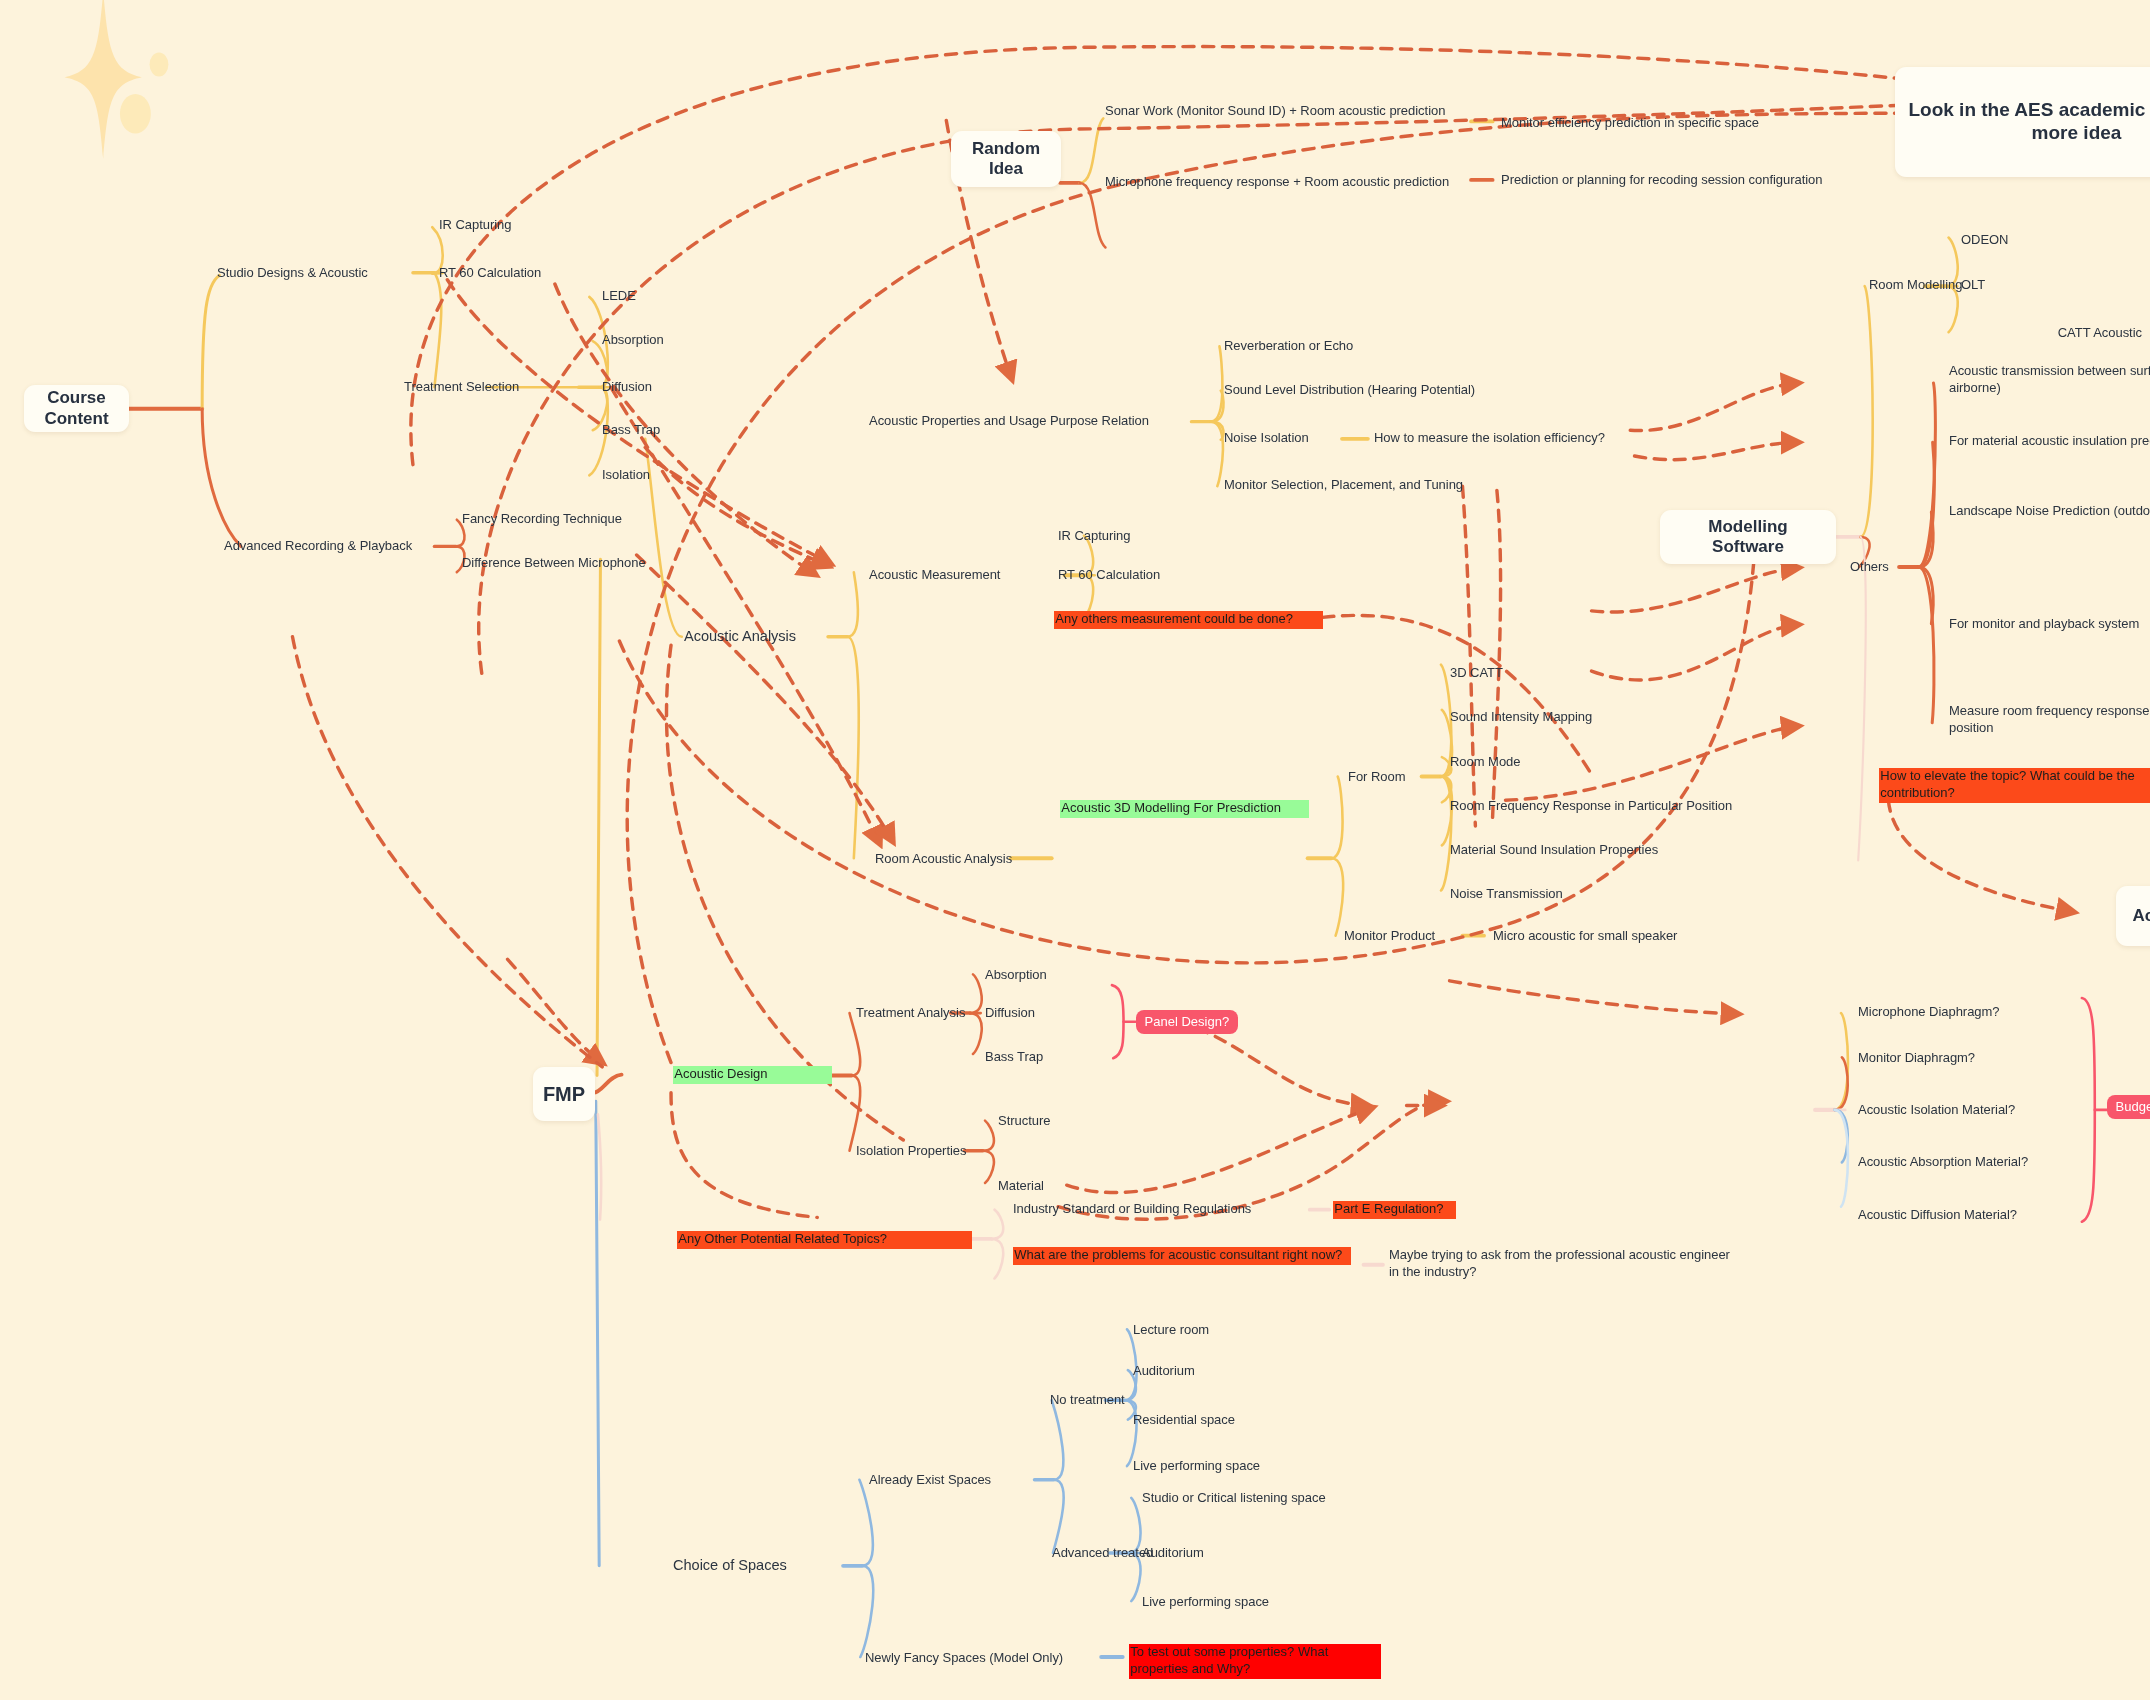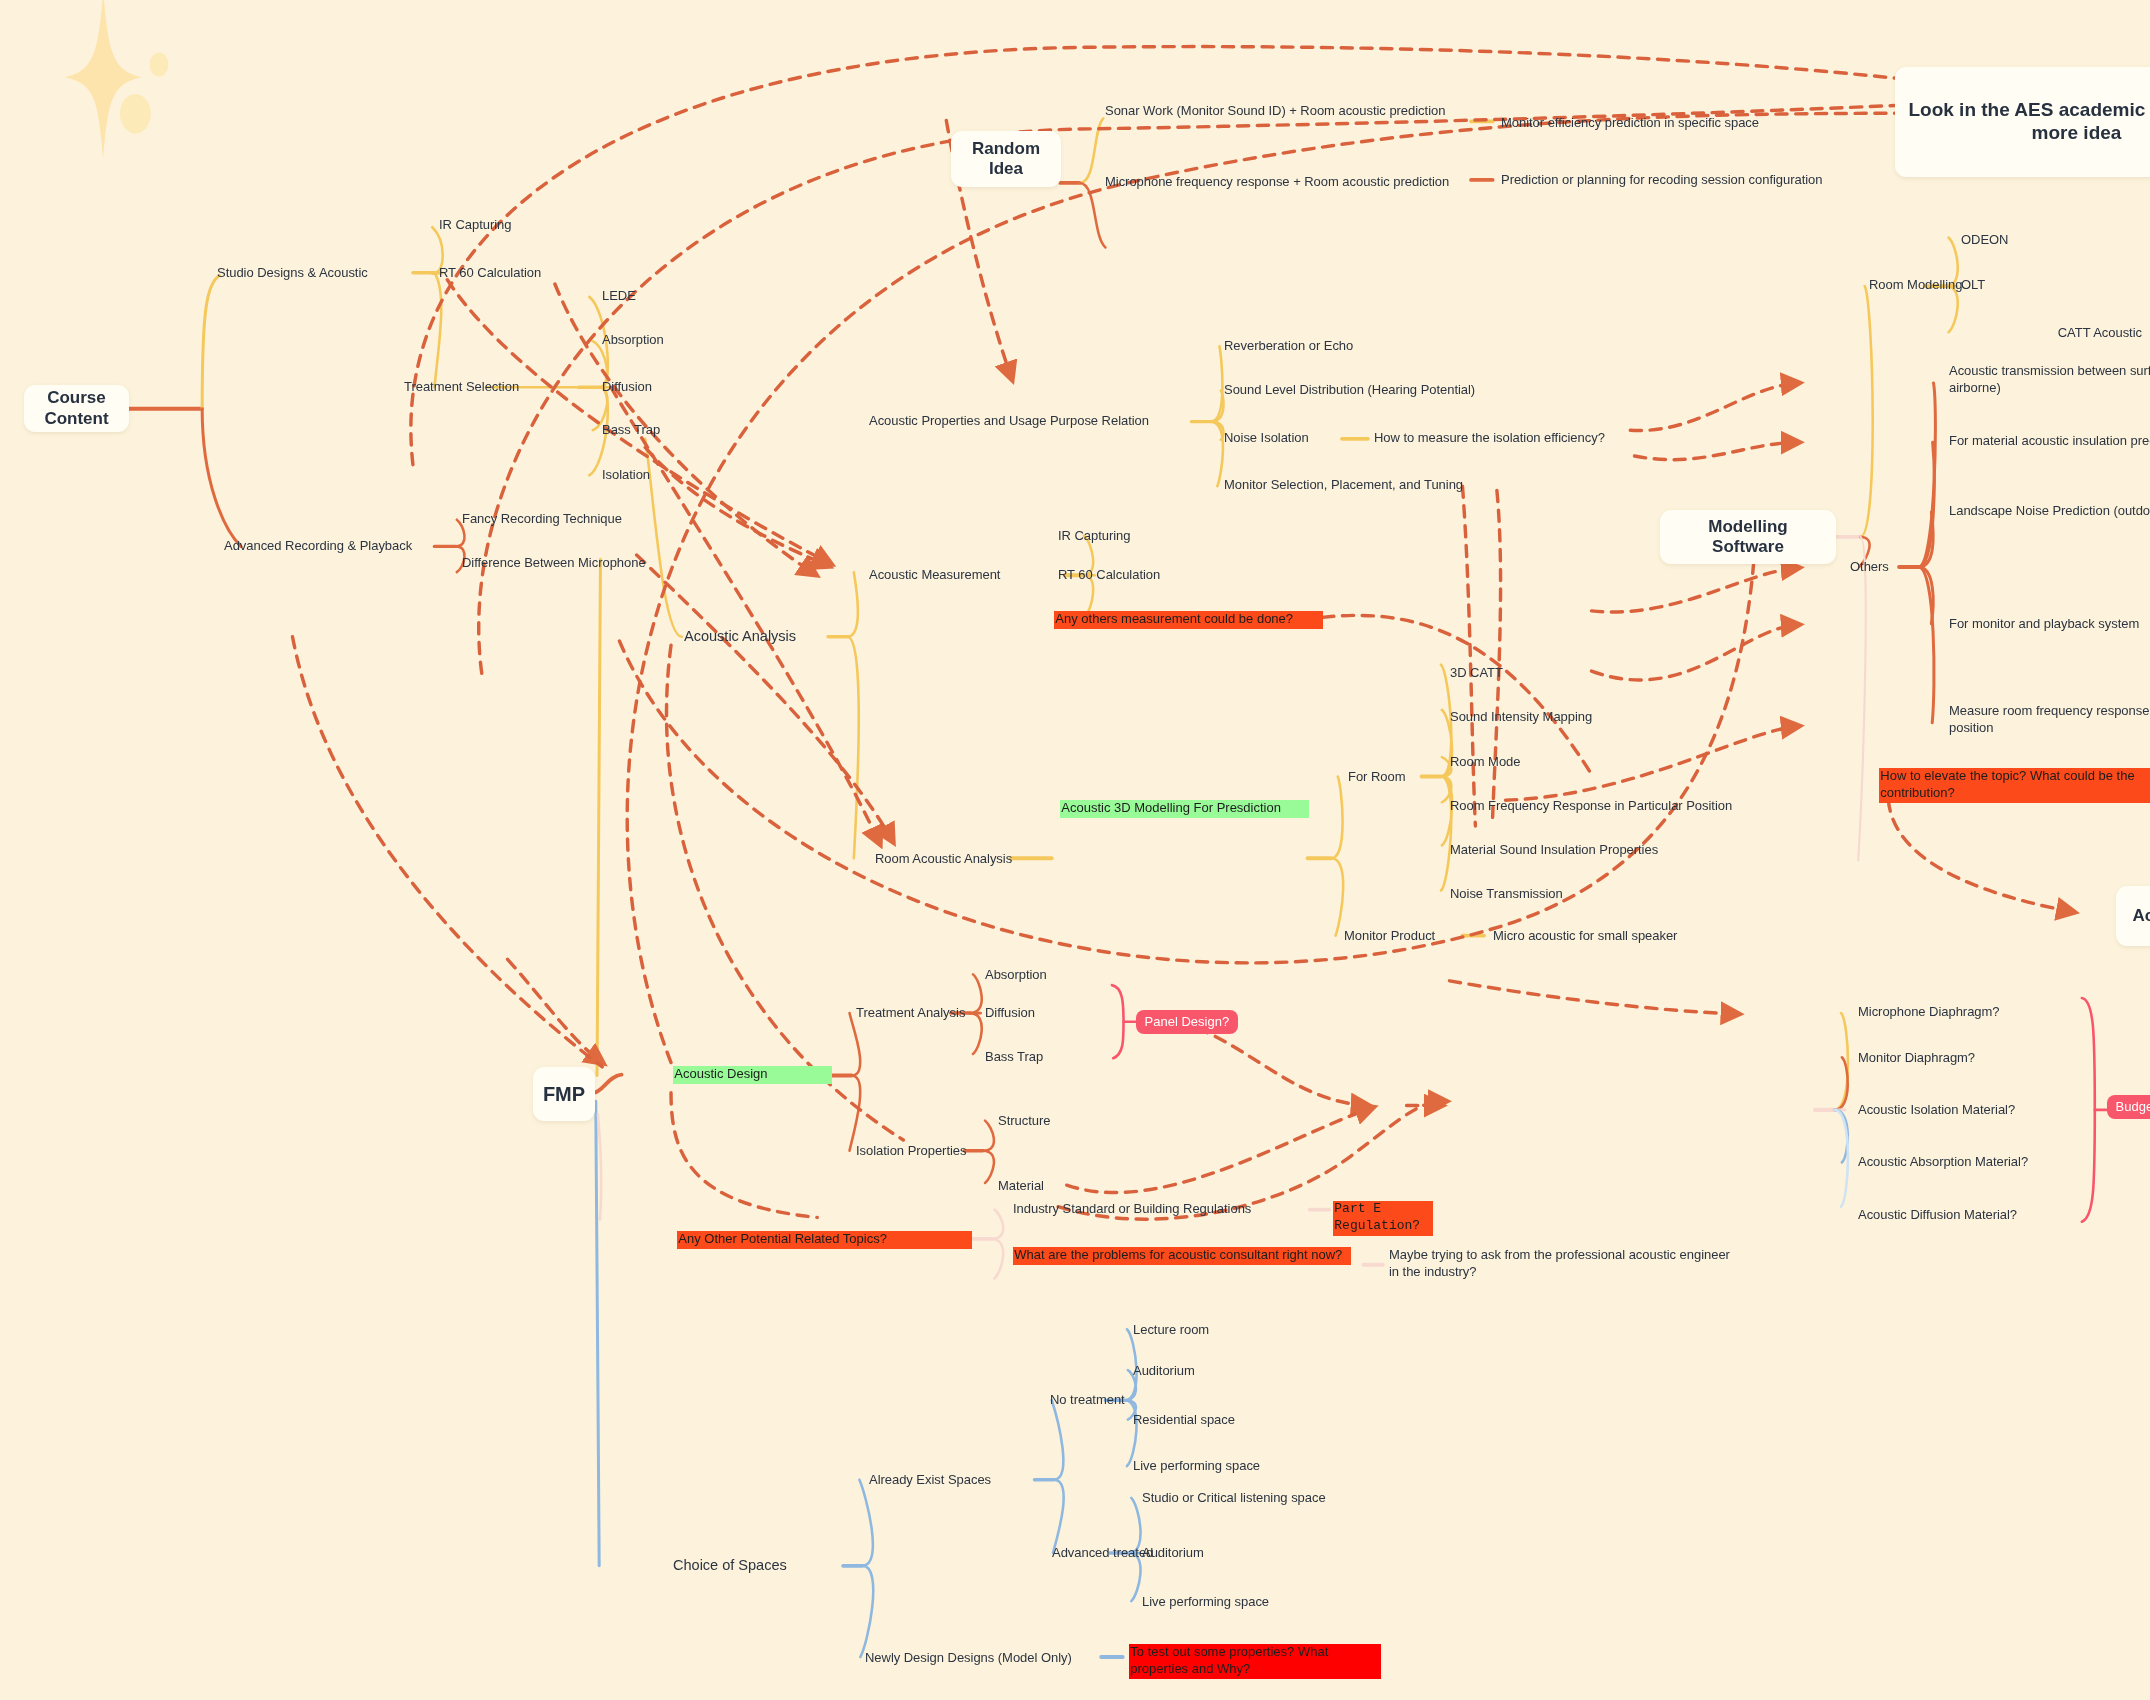--- a/index.html
+++ b/index.html
@@ -395,32 +395,32 @@
 
   <div class="n w5" style="left:1858px;top:1004px;">Microphone Diaphragm?</div>
   <div class="n w5" style="left:1858px;top:1050px;">Monitor Diaphragm?</div>
   <div class="n w5" style="left:1858px;top:1102px;">Acoustic Isolation Material?</div>
   <div class="n w5" style="left:1858px;top:1154px;">Acoustic Absorption Material?</div>
   <div class="n w5" style="left:1858px;top:1207px;">Acoustic Diffusion Material?</div>
   <div class="chip-pink" style="left:2107px;top:1095px;">Budget?</div>
 
   <div class="hl hl-orange" style="left:677px;top:1231px;width:295px;">Any Other Potential Related Topics?</div>
   <div class="n w5" style="left:1013px;top:1201px;width:301px;">Industry Standard or Building Regulations</div>
-  <div class="hl hl-orange" style="left:1333px;top:1201px;width:100px;font-family:Liberation Mono, monospace;">Part E Regulation?</div>
+  <div class="hl hl-orange" style="left:1333px;top:1201px;width:123px;">Part E Regulation?</div>
   <div class="hl hl-orange" style="left:1013px;top:1247px;width:338px;">What are the problems for acoustic consultant right now?</div>
   <div class="n w5" style="left:1389px;top:1247px;width:353px;">Maybe trying to ask from the professional acoustic engineer in the industry?</div>
 
   <div class="n w3" style="left:673px;top:1556px;font-size:14.6px;">Choice of Spaces</div>
   <div class="n w4" style="left:869px;top:1472px;">Already Exist Spaces</div>
   <div class="n w3" style="left:1050px;top:1392px;">No treatment</div>
   <div class="n w3" style="left:1133px;top:1322px;">Lecture room</div>
   <div class="n w3" style="left:1133px;top:1363px;">Auditorium</div>
   <div class="n w3" style="left:1133px;top:1412px;">Residential space</div>
   <div class="n w3" style="left:1133px;top:1458px;">Live performing space</div>
   <div class="n w3" style="left:1052px;top:1545px;">Advanced treated</div>
   <div class="n w5" style="left:1142px;top:1490px;">Studio or Critical listening space</div>
   <div class="n w3" style="left:1142px;top:1545px;">Auditorium</div>
   <div class="n w3" style="left:1142px;top:1594px;">Live performing space</div>
-  <div class="n w5" style="left:865px;top:1650px;width:241px;">Newly Design Designs (Model Only)</div>
+  <div class="n w5" style="left:865px;top:1650px;width:241px;">Newly Fancy Spaces (Model Only)</div>
   <div class="hl hl-red" style="left:1129px;top:1644px;width:252px;">To test out some properties? What properties and Why?</div>
 
 </div>
 
 
 </body></html>

